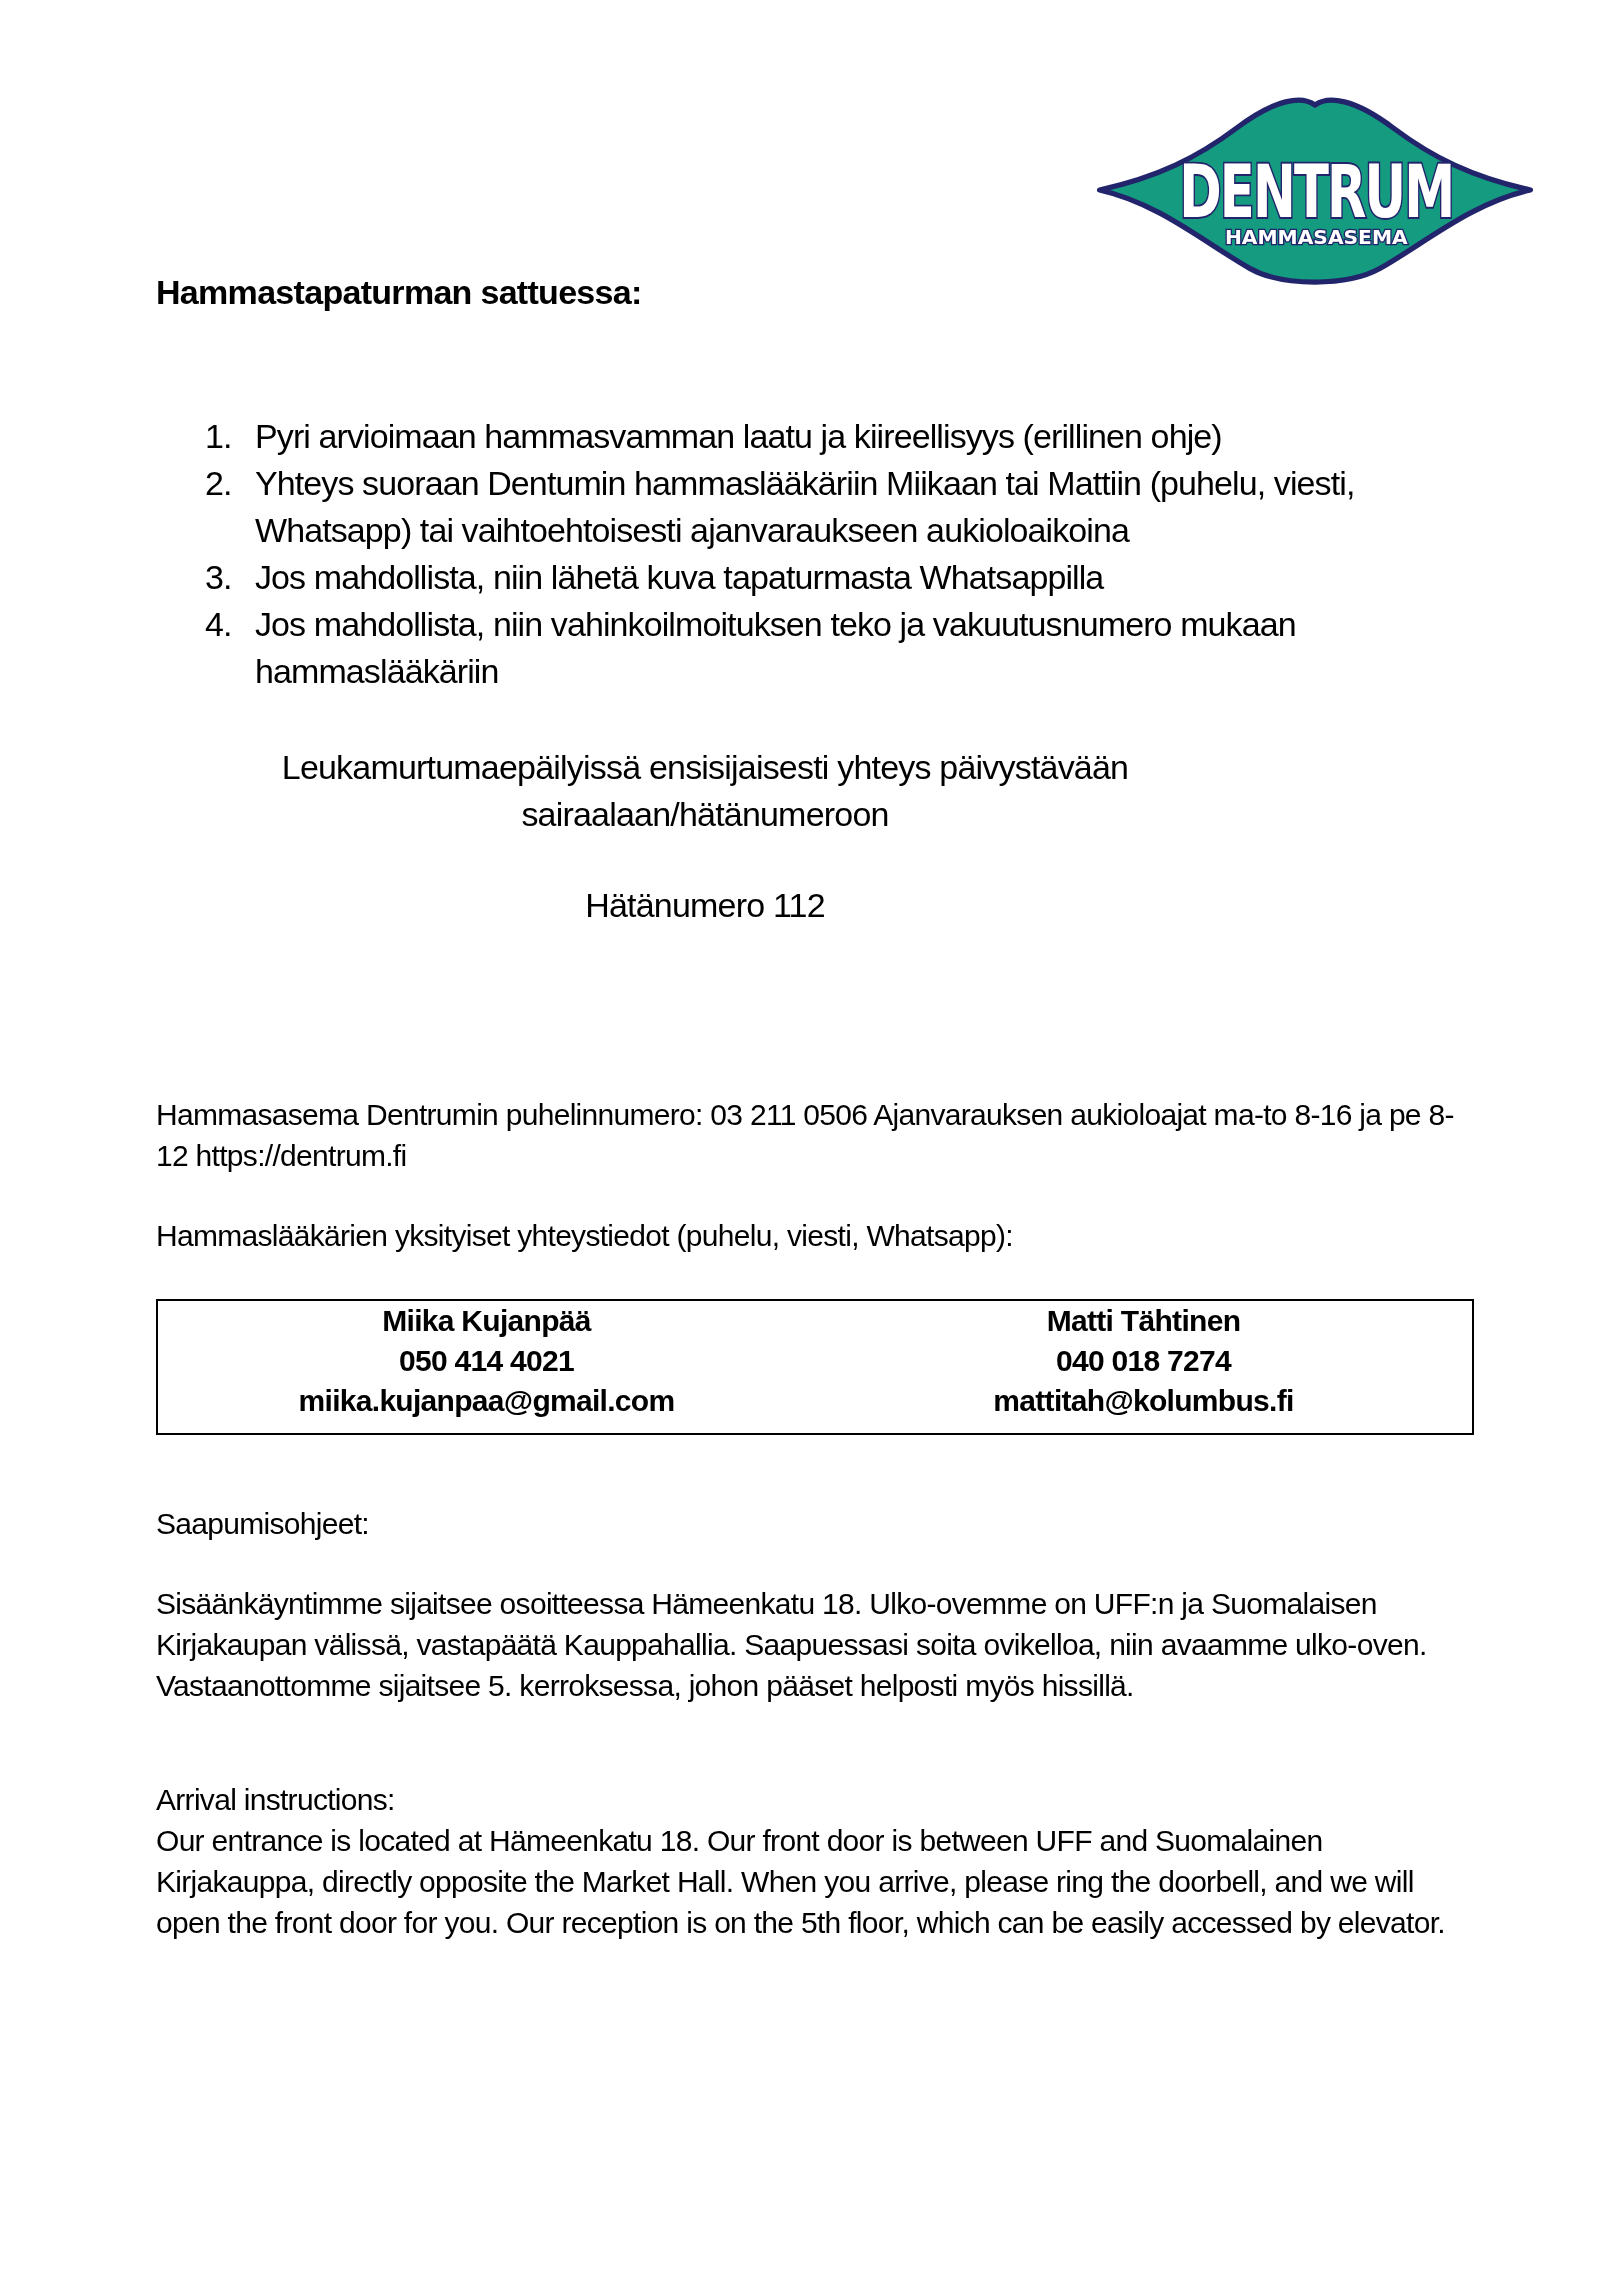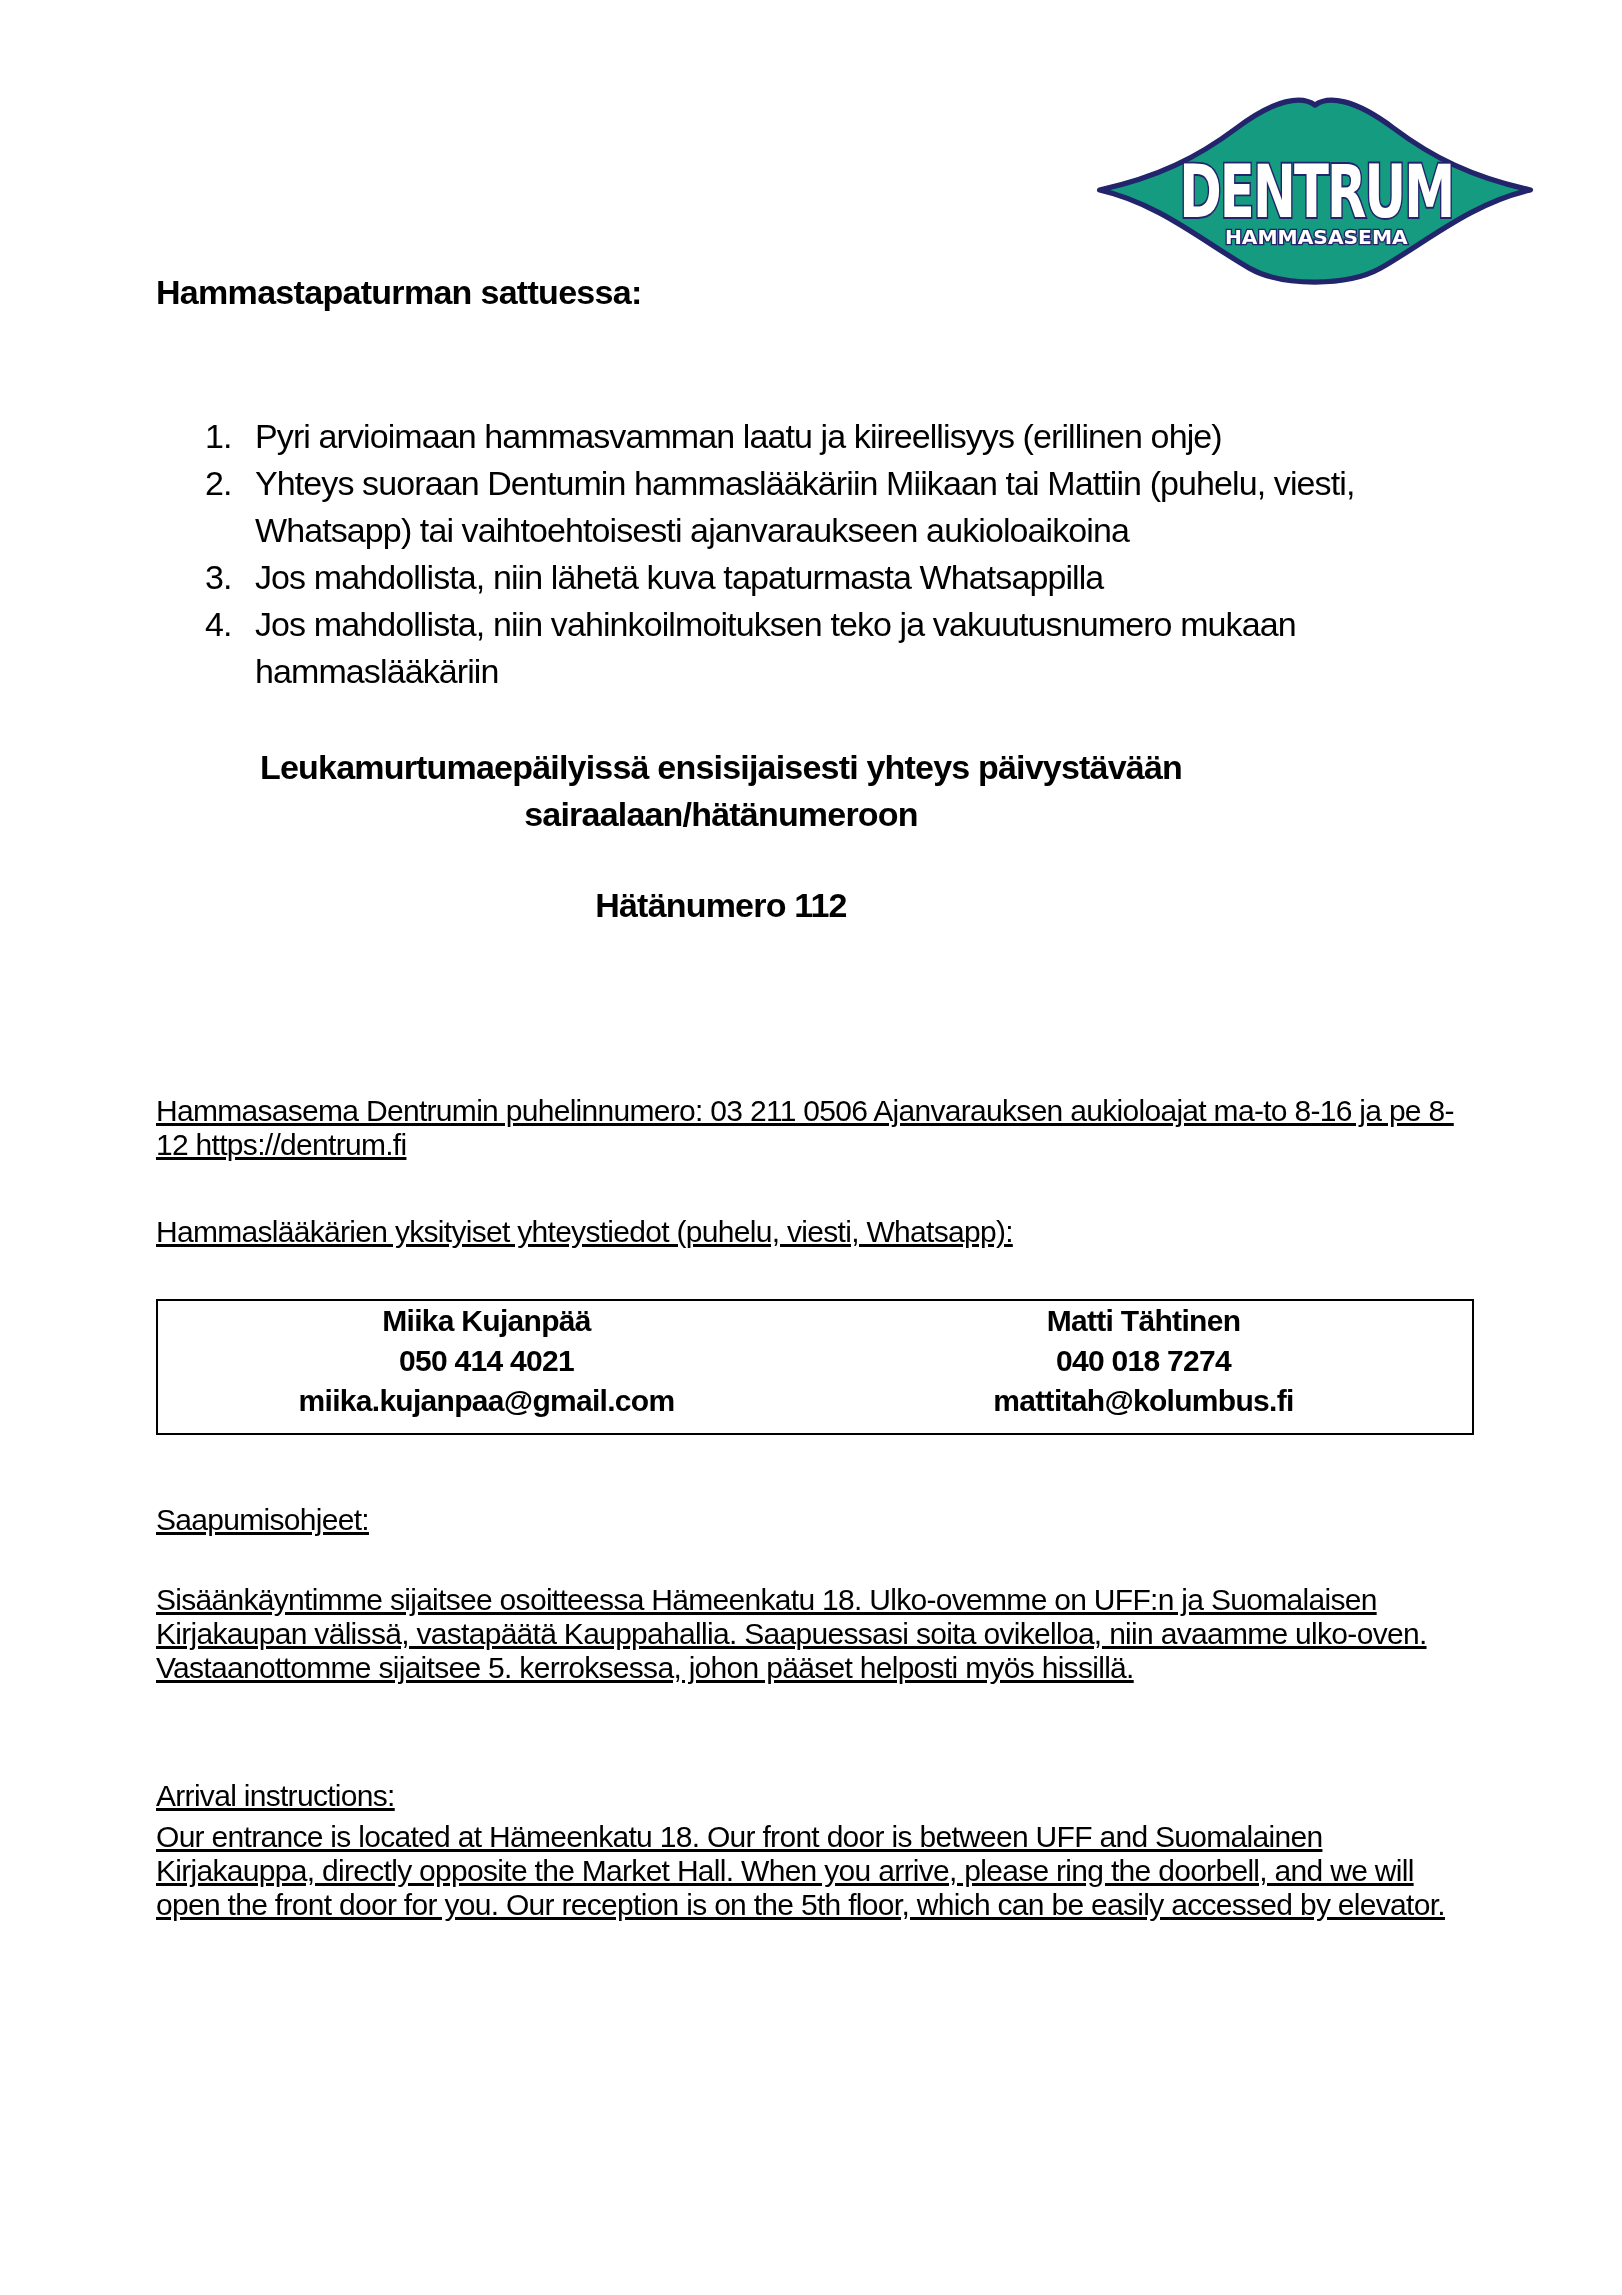--- a/index.html
+++ b/index.html
@@ -5,22 +5,22 @@
   html, body { margin:0; padding:0; background:#ffffff; }
   body { width:1622px; height:2295px; position:relative; overflow:hidden;
          font-family:"Liberation Sans", "DejaVu Sans", sans-serif; color:#000; }
   .abs { position:absolute; }
   .logo { left:1086px; top:79px; width:458px; height:222px; }
   .h1 { left:156px; top:273px; font-size:34px; font-weight:bold; letter-spacing:-0.7px; white-space:nowrap; }
   .list { left:0; top:413px; width:1622px; font-size:34px; line-height:47px; letter-spacing:-0.9px; }
   .li { position:relative; padding-left:255px; }
   .li .num { position:absolute; left:205px; top:0; }
   .li .txt { display:block; width:1243px; }
-  .center-block { left:16px; width:1410px; text-align:center; font-weight:bold; font-size:34px; line-height:47px; letter-spacing:-0.8px; }
-  .body-text { left:156px; width:1321px; font-size:30px; line-height:34px; letter-spacing:-0.7px;text-decoration:underline; }
+  .center-block { left:0; width:1410px; text-align:center; font-weight:normal; font-size:34px; line-height:47px; letter-spacing:-0.8px; }
+  .body-text { left:156px; width:1321px; font-size:30px; line-height:41px; letter-spacing:-0.7px; }
   .table { left:156px; top:1299px; width:1318px; height:136px; border:2px solid #000; box-sizing:border-box;
            display:flex; }
   .col { flex:1; text-align:center; font-weight:bold; font-size:30px; line-height:40px; letter-spacing:-0.7px; padding-top:0; }
   .col div { white-space:nowrap; }
 </style>
 </head>
 <body>
 
 <div class="abs logo">
   <svg width="458" height="222" viewBox="0 0 700 340">

